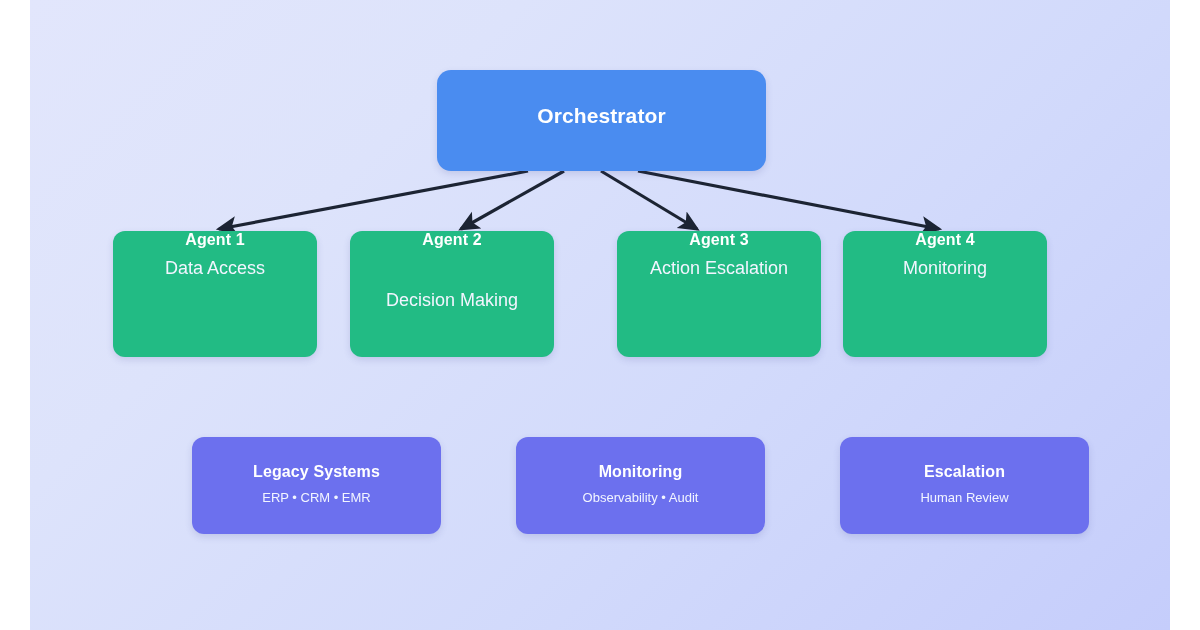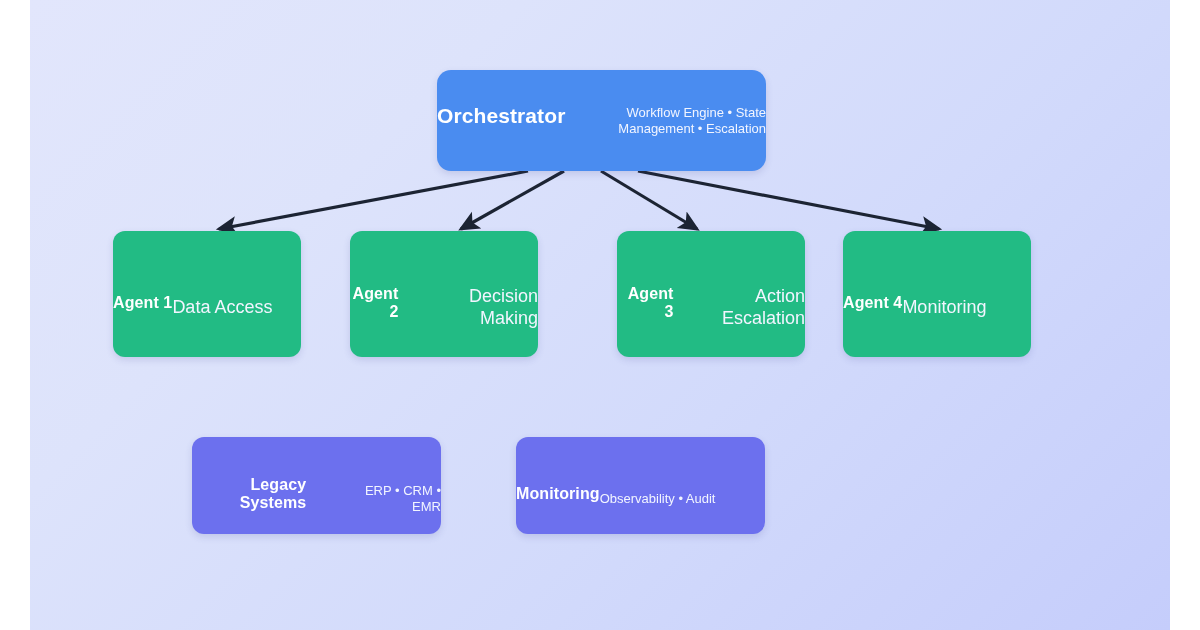--- a/index.html
+++ b/index.html
@@ -39,20 +39,21 @@
     top: 0;
     width: 1200px;
     height: 630px;
     pointer-events: none;
   }
 
   .node {
     position: absolute;
     box-sizing: border-box;
     display: flex;
+    flex-direction: column;
     align-items: center;
     justify-content: center;
     border-radius: 12px;
     color: #ffffff;
     text-align: right;
     box-shadow: 0 3px 7px rgba(60, 70, 140, 0.16);
   }
 
   .node .title {
     font-weight: bold;
@@ -79,25 +80,24 @@
     font-size: 21px;
     margin-bottom: 9px;
   }
   .node.orchestrator .subtitle {
     font-size: 13px;
   }
 
   
   .node.agent {
     top: 231px;
-    width: 188px;
+    width: 204px;
     height: 126px;
     background: #22bb84;
     justify-content: flex-start;
-    padding-top: 27px;
   }
   .node.agent .title {
     font-size: 16px;
     margin-bottom: 9px;
   }
   .node.agent .subtitle {
     font-size: 18px;
   }
   .node.agent.a1 { left: 113px; }
   .node.agent.a2 { left: 350px; gap: 32px; }
@@ -113,21 +113,21 @@
     justify-content: flex-start;
     padding-top: 26px;
   }
   .node.support .title {
     font-size: 16px;
     margin-bottom: 9px;
   }
   .node.support .subtitle {
     font-size: 13px;
   }
-  .node.support.s1 { left: 192px; gap: 37px; }
+  .node.support.s1 { left: 192px; }
   .node.support.s2 { left: 516px; }
   .node.support.s3 { left: 840px; }
 </style>
 </head>
 <body>
 
 <div id="canvas">
 
   <div id="panel"></div>
 
@@ -142,21 +142,20 @@
 
     <line x1="564" y1="171" x2="461" y2="229" stroke="#1c2433" stroke-width="3.2" marker-end="url(#arrowhead)"></line>
 
     <line x1="601" y1="171" x2="697" y2="229" stroke="#1c2433" stroke-width="3.2" marker-end="url(#arrowhead)"></line>
 
     <line x1="638" y1="171" x2="939" y2="229" stroke="#1c2433" stroke-width="3.2" marker-end="url(#arrowhead)"></line>
   </svg>
 
   <div class="node orchestrator">
     <span class="title">Orchestrator</span>
-    <span class="subtitle">Workflow Engine • State Management • Escalation</span>
   </div>
 
   <div class="node agent a1">
     <span class="title">Agent 1</span>
     <span class="subtitle">Data Access</span>
   </div>
 
   <div class="node agent a2">
     <span class="title">Agent 2</span>
     <span class="subtitle">Decision Making</span>
@@ -175,14 +174,18 @@
   <div class="node support s1">
     <span class="title">Legacy Systems</span>
     <span class="subtitle">ERP • CRM • EMR</span>
   </div>
 
   <div class="node support s2">
     <span class="title">Monitoring</span>
     <span class="subtitle">Observability • Audit</span>
   </div>
 
+  <div class="node support s3">
+    <span class="title">Escalation</span>
+    <span class="subtitle">Human Review</span>
+  </div>
 
 </div>
 
 </body></html>

